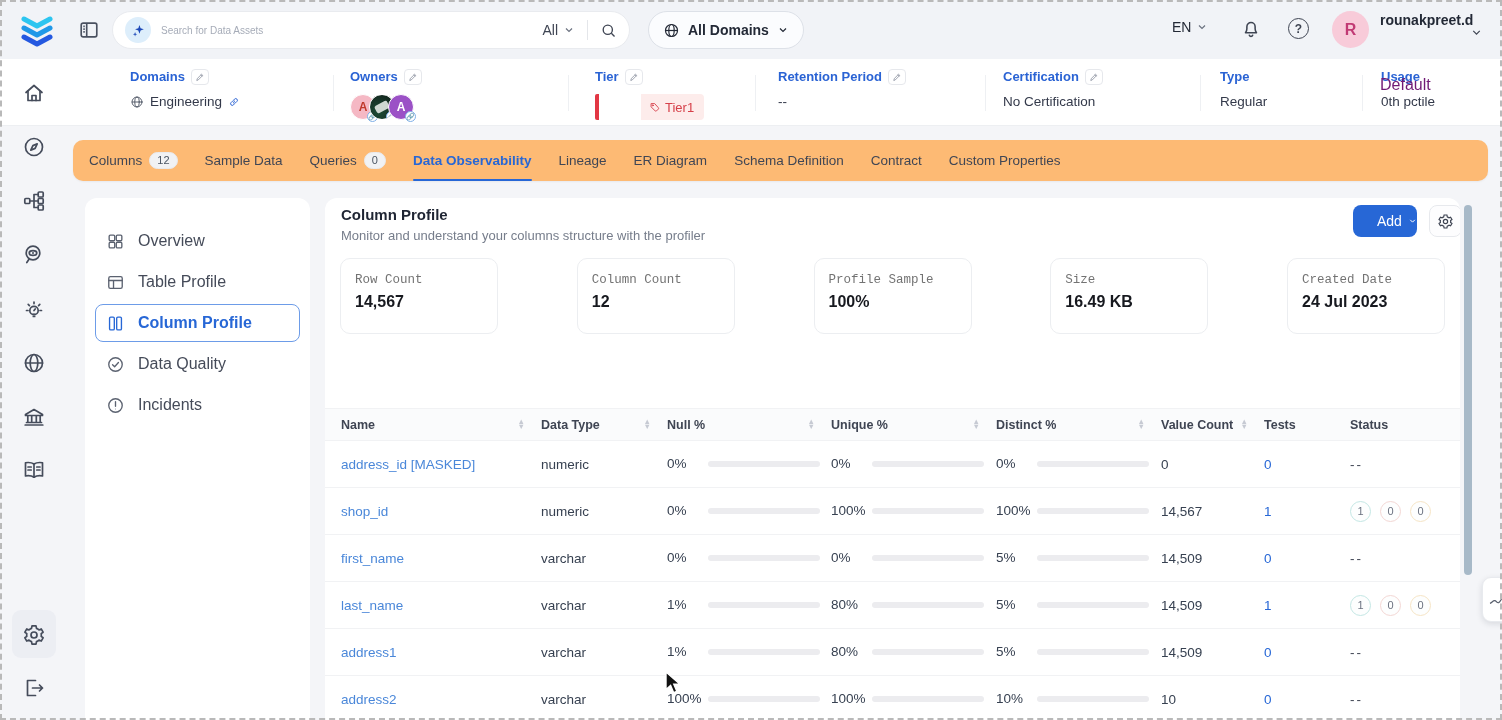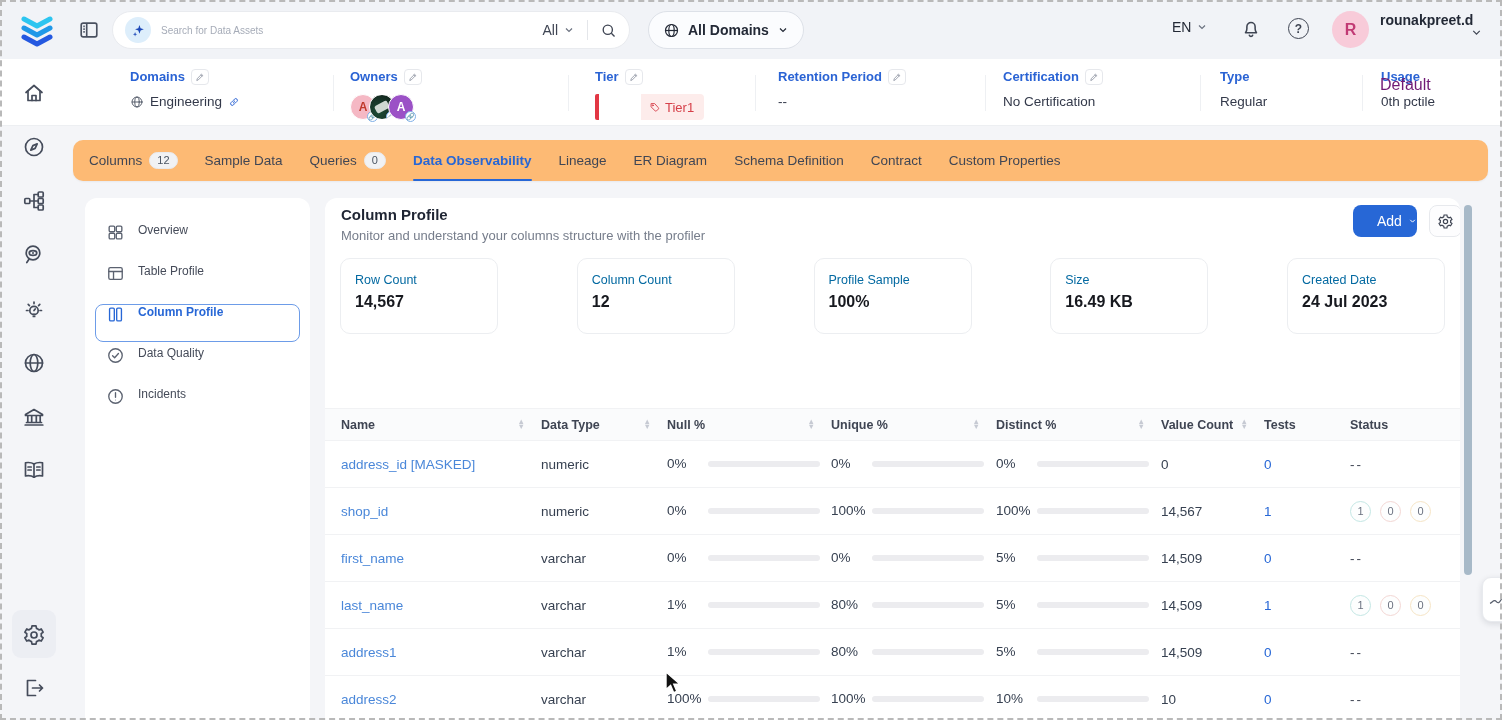--- a/index.html
+++ b/index.html
@@ -53,34 +53,34 @@
   
   .tabs-card { position:absolute; top:140px; left:73px; width:1415px; height:41px; background:#fdba74; border-radius:10px; box-shadow:0 1px 2px rgba(16,24,40,.05); z-index:3; }
   .tabs { display:flex; align-items:center; height:100%; padding:0 16px; gap:27px; }
   .tab { position:relative; height:100%; display:flex; align-items:center; gap:7px; font-size:13.5px; color:#40465 4; color:#404654; cursor:pointer; white-space:nowrap; }
   .tab .count { background:#f1f2f4; border:1px solid #e9eaee; color:#4b5563; font-size:11px; border-radius:9px; padding:1px 7px; line-height:1.2; }
   .tab.active { color:#2767d6; font-weight:700; }
   .tab.active::after { content:""; position:absolute; left:0; right:0; bottom:0; height:2.5px; border-radius:2px; background:#2767d6; }
 
   
   .profiler-nav { position:absolute; top:198px; left:85px; width:225px; height:600px; background:#fff; border-radius:12px; padding:24px 10px 0 10px; z-index:2; }
-  .pnav-item { display:flex; gap:13px; height:38px; margin-bottom:3px; padding:0 10px; border:1px solid transparent; border-radius:8px; font-size:12px; color:#454b59; cursor:pointer; }
+  .pnav-item { display:flex; align-items:center; gap:13px; height:38px; margin-bottom:3px; padding:0 10px; border:1px solid transparent; border-radius:8px; font-size:16px; color:#454b59; cursor:pointer; }
   .pnav-item .pnav-icon { width:19px; height:19px; color:#5b6270; display:flex; }
   .pnav-item.active { border-color:#6d9ce8; color:#2767d6; font-weight:700; }
   .pnav-item.active .pnav-icon { color:#2767d6; }
 
   
   .main-card { position:absolute; top:198px; left:325px; width:1135px; height:600px; background:#fff; border-radius:12px; z-index:2; overflow:hidden; }
   .mc-title { position:absolute; left:16px; top:8px; font-size:15px; font-weight:700; color:#1f2533; }
   .mc-subtitle { position:absolute; left:16px; top:30px; font-size:13px; color:#767d8b; }
   .add-btn { position:absolute; left:1028px; top:7px; width:64px; height:32px; background:#2767d6; color:#fff; border:none; border-radius:8px; font-size:14px; font-family:inherit; display:flex; align-items:center; justify-content:center; gap:6px; cursor:pointer;padding-left:24px; }
   .gear-btn { position:absolute; left:1104px; top:7px; width:33px; height:32px; background:#fdfdfe; border:1px solid #e7e9ed; border-radius:8px; display:flex; align-items:center; justify-content:center; color:#3f4553; cursor:pointer; }
   .stats-row { position:absolute; left:15px; top:60px; width:1105px; display:flex; justify-content:space-between; }
   .stat-card { width:158px; height:76px; border:1px solid #eceef1; border-radius:10px; padding:14px 14px 0 14px; background:#fff; }
-  .stat-label { font-size:12.5px; color:#0369a1; }
+  .stat-label { font-size:12.5px; color:#737373;font-family:Liberation Mono, monospace; }
   .stat-value { margin-top:6px; font-size:16px; font-weight:700; color:#17191f; }
   .find-input { position:absolute; left:15px; top:162px; width:556px; height:34px; border:1px solid #e3e5ea; border-radius:8px; display:flex; align-items:center; padding:0 11px; gap:8px; background:#fff; }
   .find-input svg { color:#5b6270; }
   .find-field { border:none; outline:none; flex:1; font-size:13.5px; font-family:inherit; color:#374151; background:transparent; }
   .find-field::placeholder { color:#a2a8b3; }
 
   
   .ptable { position:absolute; left:0; top:210px; width:1135px; }
   .thead, .trow { display:grid; grid-template-columns:200px 126px 164px 165px 165px 103px 86px 110px; align-items:center; padding:0 16px; }
   .thead { height:33px; background:#fafbfc; border-top:1px solid #f1f2f4; border-bottom:1px solid #f1f2f4; }

